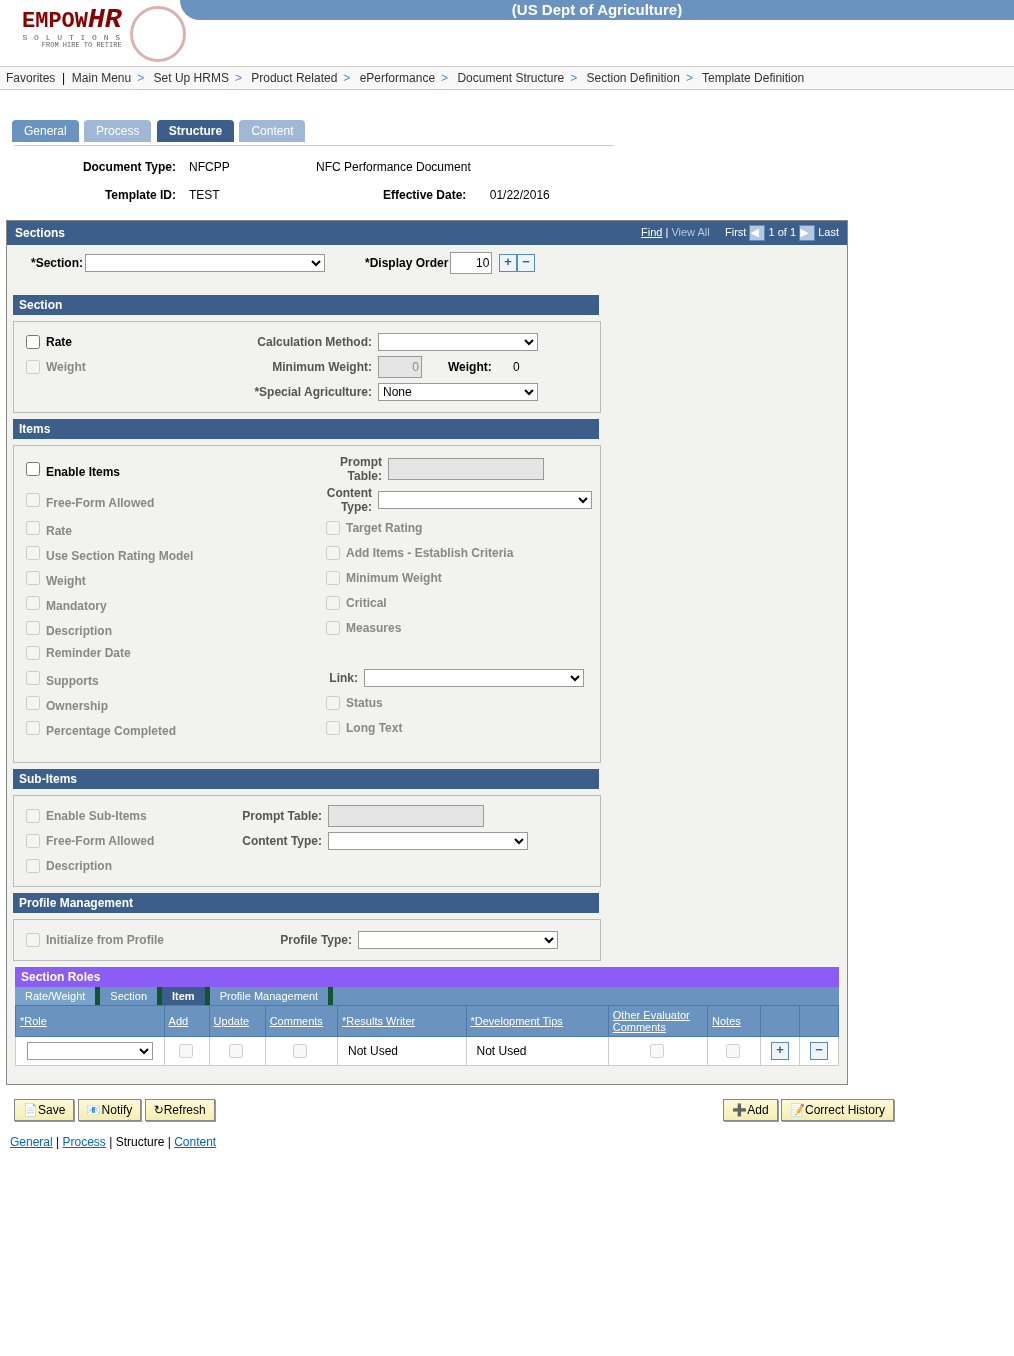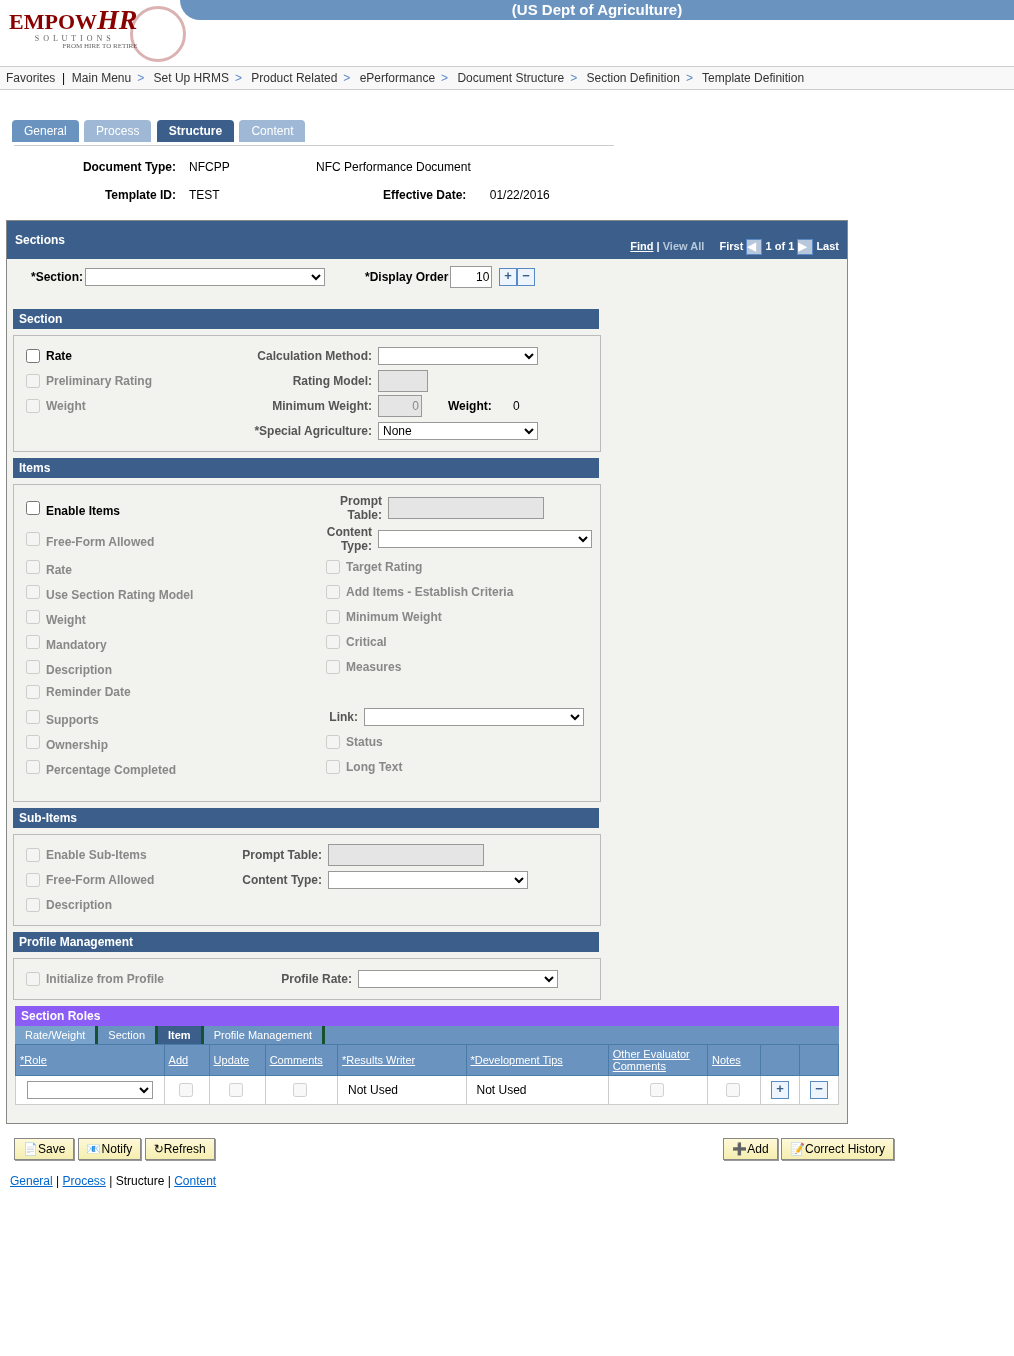--- a/index.html
+++ b/index.html
@@ -1,58 +1,58 @@
 <!DOCTYPE html>
 <html><head>
 <meta charset="utf-8">
 <style>
 body { margin:0; font-family: Arial, sans-serif; font-size:12px; background:#fff; color:#000; }
 .topband { position:relative; height:66px; background:#fff; }
 .topband .blue { position:absolute; left:180px; right:0; top:0; height:20px; background:#6a93c0; color:#fff; font-weight:bold; text-align:center; line-height:20px; font-size:15px; border-bottom-left-radius:40px; }
-.logo { position:absolute; left:9px; top:4px; font-family: Liberation Serif, serif; font-size:22px; }
+.logo { position:absolute; left:22px; top:4px; font-family: Liberation Mono, monospace; font-size:22px; }
 .logo .emp { color:#880000; font-weight:bold; }
 .logo .hr { color:#880000; font-size:28px; font-style:italic; font-weight:bold; }
 .logo .sub { font-size:8px; letter-spacing:1px; color:#666; display:block; margin-top:-2px; text-align:center;}
 .logo .sub2 { font-size:7px; color:#666; display:block; text-align:right; margin-top:-1px;}
 .circle { position:absolute; left:130px; top:6px; width:50px; height:50px; border:3px solid #880000; border-radius:50%; pointer-events:none; opacity:.3;}
 .breadcrumb { border-top:1px solid #ccc; border-bottom:1px solid #ccc; padding:4px 6px; font-size:12px; background:#f8f8f8; }
 .breadcrumb span.sep { color:#5a8ac6; margin:0 6px; }
 .breadcrumb a { color:#333; text-decoration:none; }
 .page { padding:10px 6px 20px 6px; }
 .tabs { margin:20px 0 4px 6px; }
 .tab { display:inline-block; padding:4px 12px; background:#6a93c0; color:#fff; border-radius:4px 4px 0 0; margin-right:2px; font-size:12px; cursor:pointer; }
 .tab.active { background:#3b5f8a; font-weight:bold; }
 .tab.alt { background:#9fb8d6; }
 .header-info { margin:10px 0 14px 40px; }
 .header-info .row { display:flex; margin-bottom:6px;gap:7px; }
 .header-info .lbl { font-weight:bold; text-align:right; width:130px; margin-right:6px; }
 .header-info .val { width:120px; }
 .scroll-area { width:840px; border:1px solid #888; background:#f2f2ee; }
 .bar { background:#3b5f8a; color:#fff; padding:4px 8px; font-weight:bold; display:flex; justify-content:space-between; align-items:center; }
-.bar .right { font-weight:bold; font-size:11px;margin-top:14px; }
+.bar .right { font-weight:normal; font-size:11px; }
 .bar .right a { color:#fff; }
 .bar .right .view { color:#b8c8dc; text-decoration:none; }
 .groupbox { border:1px solid #bbb; margin:6px; background:#f2f2ee; padding:6px 8px; width:570px; position:relative; }
 .groupbox.noborder { border:none; margin:0; padding:4px 8px 12px 8px; width:auto; }
 .grouphead { background:#3b5f8a; color:#fff; font-weight:bold; padding:3px 6px; margin:6px 0 0 6px; width:574px; }
 .row { display:flex; align-items:center; margin:3px 0; min-height:22px; }
 .col-left { width:200px; display:flex; align-items:center; }
 .col-right-label { width:150px; text-align:right; font-weight:bold; color:#555; margin-right:6px; }
 input[type=text].field, select.field { border:1px solid #999; height:18px; font-size:12px; }
 select.field { background:#fff; }
 input.disabled { background:#e5e5e5; color:#888; }
 input[type=checkbox] { width:14px; height:14px; margin-right:6px; }
 .chk-label { margin-right:2px; font-weight:bold;}
 .chk-label.gray { color:#888; }
 .items-grid .row .colA { width:300px; display:flex; align-items:flex-end;}
 .items-grid .row .colB { width:260px; display:flex; align-items:center;}
 .section-roles{ margin:6px 8px 10px 8px; }
 .section-roles-head{ background:#8b5cf6; color:#fff; font-weight:bold; padding:3px 6px;}
 .subtabs{ background:#6a93c0; padding:0;}
-.subtab{ display:inline-block; padding:3px 10px; background:#6a93c0; color:#fff; border-right:3px solid #14532d; font-size:11px; cursor:pointer;}
+.subtab{ display:inline-block; padding:3px 10px; background:#6a93c0; color:#fff; border-right:5px solid #14532d; font-size:11px; cursor:pointer;}
 .subtab.first{ background:#7aa3cc; }
 .subtab.active{ background:#3b5f8a; font-weight:bold;}
 table.roles { width:100%; border-collapse:collapse; }
 table.roles th { background:#6a93c0; color:#fff; font-size:11px; text-align:left; padding:3px 4px; border:1px solid #4a7aa8; font-weight:normal; text-decoration:underline;}
 table.roles td { background:#fff; border:1px solid #ccc; padding:3px 10px; height:22px; text-align:center;}
 .small-btn { display:inline-block; width:16px; height:16px; border:1px solid #5a8ac6; text-align:center; line-height:14px; font-size:13px; cursor:pointer; background:#eef4fb; color:#3b5f8a; font-weight:bold;}
 .footerbtns { margin:14px 8px; display:flex; justify-content:space-between; width:880px;}
 .psbtn { display:inline-block; border:1px solid #888; background:linear-gradient(#fef9d8,#f5eeb0); padding:3px 8px; font-size:12px; cursor:pointer; box-shadow:1px 1px 0 #999;}
 .bottomlinks { margin:6px 4px;}
 .bottomlinks a { color:#0066cc; }
@@ -141,28 +141,20 @@
         <div class="col-left">
             <input type="checkbox" style="">
             <span class="chk-label">Rate</span>
           </div>
         <div class="col-right-label">Calculation Method:</div>
         <select class="field" style="width:160px"><option></option></select>
       </div>
       <div class="row">
         <div class="col-left">
             <input type="checkbox" disabled="" style="">
-            <span class="chk-label gray">Preliminary Rating</span>
-          </div>
-        <div class="col-right-label">Rating Model:</div>
-        <input class="field disabled" disabled="" type="text" style="width: 44px;">
-      </div>
-      <div class="row">
-        <div class="col-left">
-            <input type="checkbox" disabled="" style="">
             <span class="chk-label gray">Weight</span>
           </div>
         <div class="col-right-label">Minimum Weight:</div>
         <input class="field disabled" disabled="" type="text" style="width: 38px; text-align: right;" value="0">
         <span style="width:26px"></span>
         <span class="chk-label">Weight:</span>
         <span style="width:26px; text-align:right">0</span>
       </div>
       <div class="row">
         <div class="col-left"></div>
@@ -302,21 +294,21 @@
         </div>
     </div>
 
     <div class="grouphead">Profile Management</div>
     <div class="groupbox" style="border-bottom:1px solid #bbb">
       <div class="row">
         <div class="col-left">
             <input type="checkbox" disabled="" style="">
             <span class="chk-label gray">Initialize from Profile</span>
           </div>
-        <div class="col-right-label" style="width:130px">Profile Rate:</div>
+        <div class="col-right-label" style="width:130px">Profile Type:</div>
         <select class="field" style="width:200px"><option></option></select>
       </div>
     </div>
 
     <div class="section-roles">
       <div class="section-roles-head">Section Roles</div>
       <div class="subtabs">
         <span class="subtab first">Rate/Weight</span><span class="subtab">Section</span><span class="subtab active">Item</span><span class="subtab">Profile Management</span>
       </div>
       <table class="roles">

